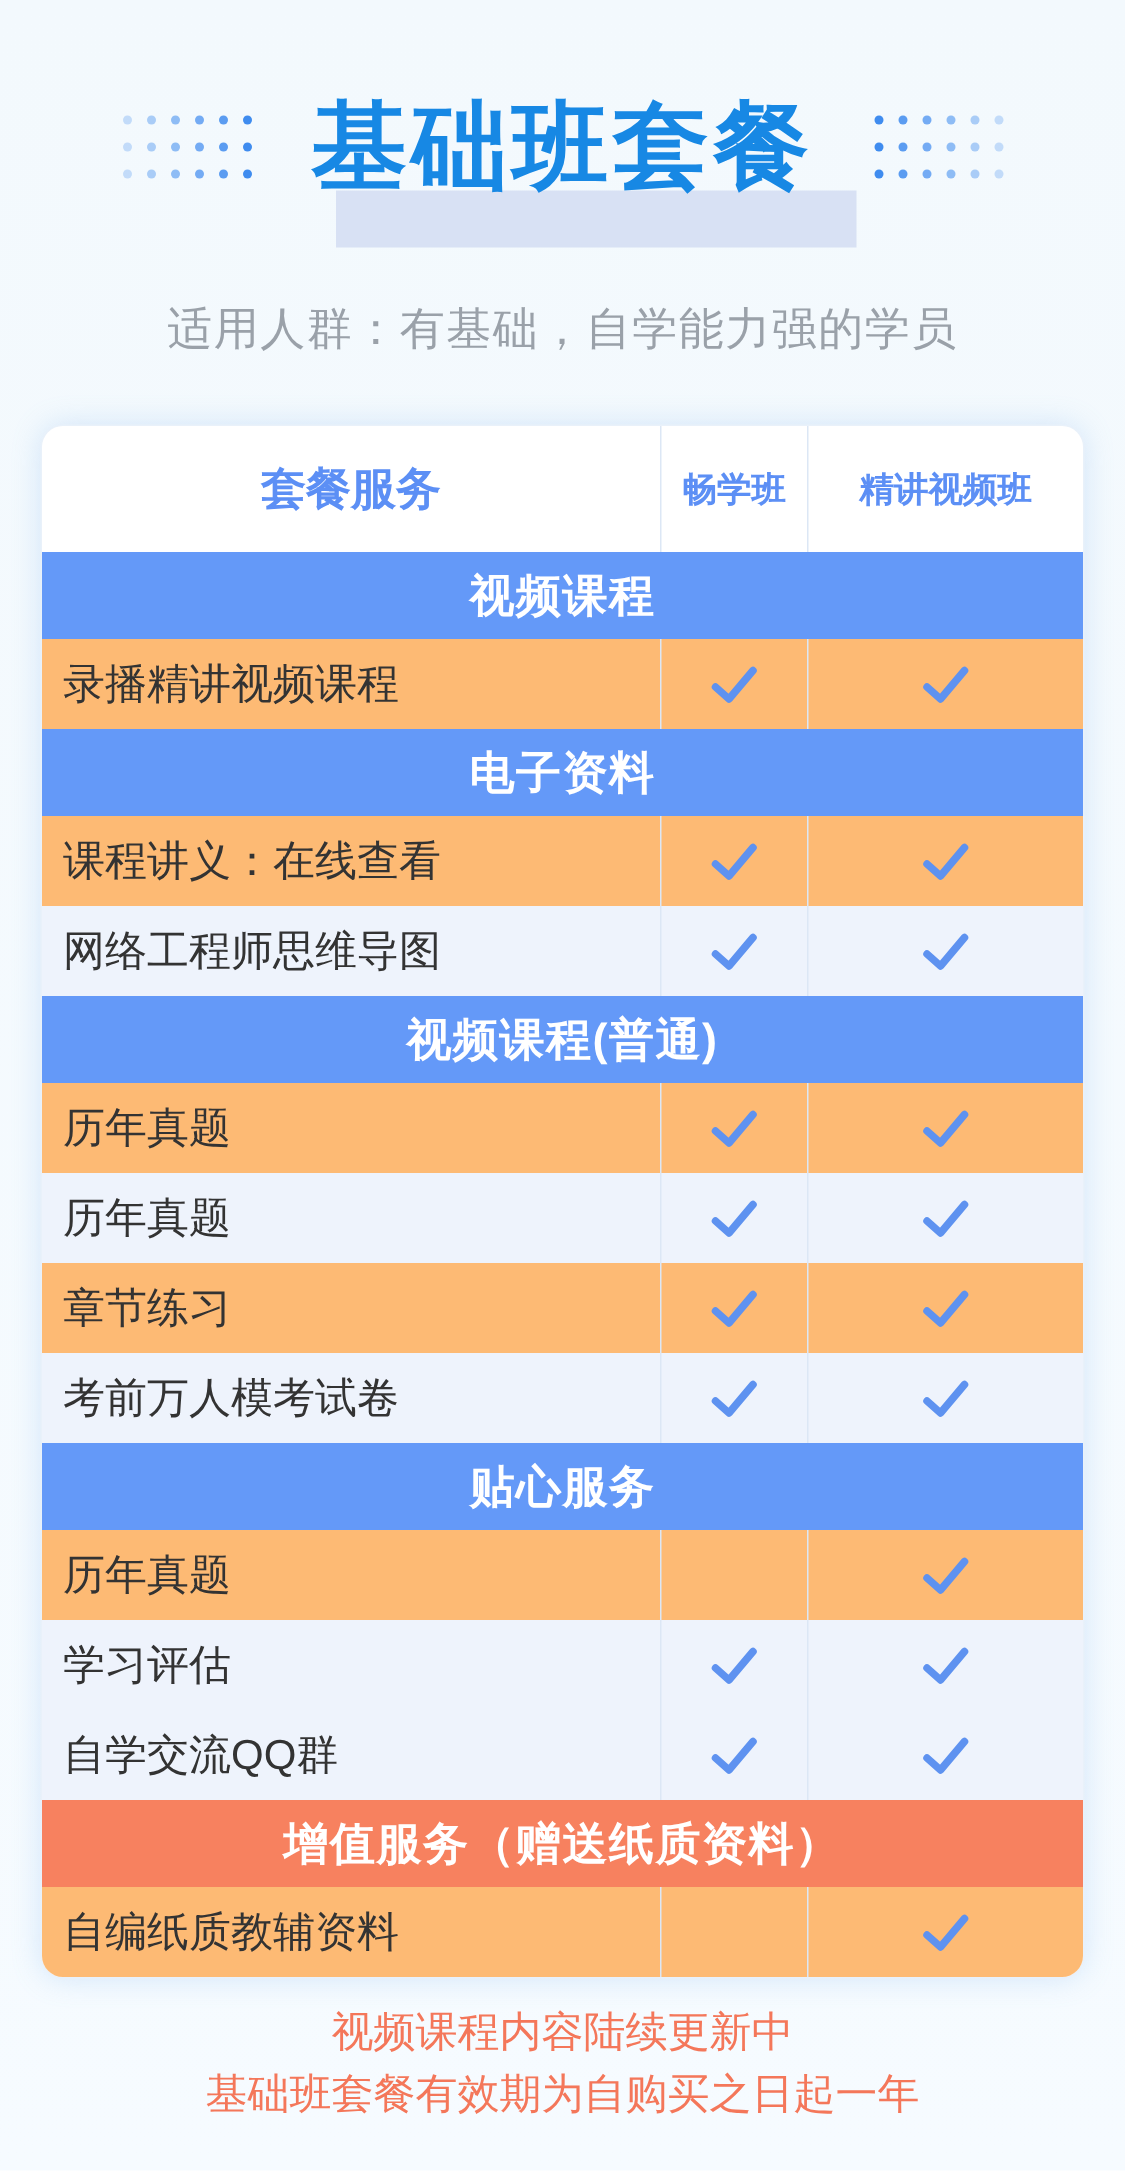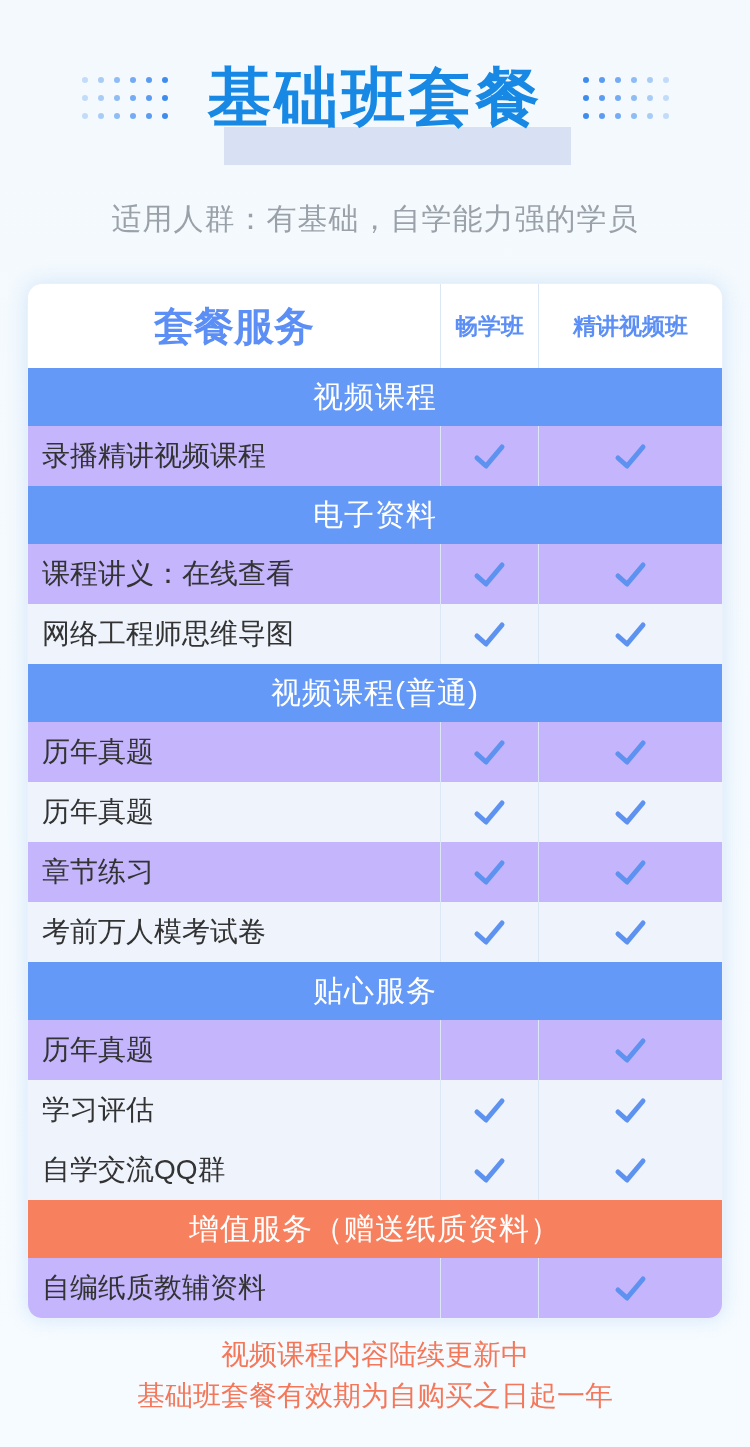--- a/index.html
+++ b/index.html
@@ -33,31 +33,31 @@
   .card {
     width:694px; margin:44px auto 0;
     background:#FFFFFF; border-radius:14px; overflow:hidden;
     box-shadow:0 0 0 1px #E9F1FA, 0 0 20px rgba(120,175,235,0.30);
   }
   .thead { display:grid; grid-template-columns:412px 98px 184px; height:84px; }
   .hcell {
     display:flex; align-items:center; justify-content:center;
     font-weight:700; font-size:23px; color:var(--header-text-blue,#5C8FF5);
   }
-  .hcell-0 { font-size:40px; }
+  .hcell-0 { font-size:30px; }
   .hcell-1, .hcell-2 { border-left:1px solid #DCE7F5; }
 
   .section-bar {
     height:58px; display:flex; align-items:center; justify-content:center;
-    color:#FFFFFF; font-size:30px; font-weight:400; letter-spacing:1px;
+    color:#FFFFFF; font-size:30px; font-weight:700; letter-spacing:1px;
   }
   .section-bar.blue   { background:var(--section-blue,#6499F8); }
   .section-bar.orange { background:var(--section-orange,#F7815F); }
 
-  .trow { display:grid; grid-template-columns:412px 98px 184px; height:60px; background:#c4b5fd; }
+  .trow { display:grid; grid-template-columns:412px 98px 184px; height:60px; background:#fdba74; }
   .trow.alt { background:var(--row-alt-bg,#EEF3FC); }
   .label-cell {
     display:flex; align-items:center; padding-left:14px;
     font-size:28px; color:#333333;
   }
   .check-cell {
     display:flex; align-items:center; justify-content:center;
     border-left:1px solid #DCE7F5;
   }
 

